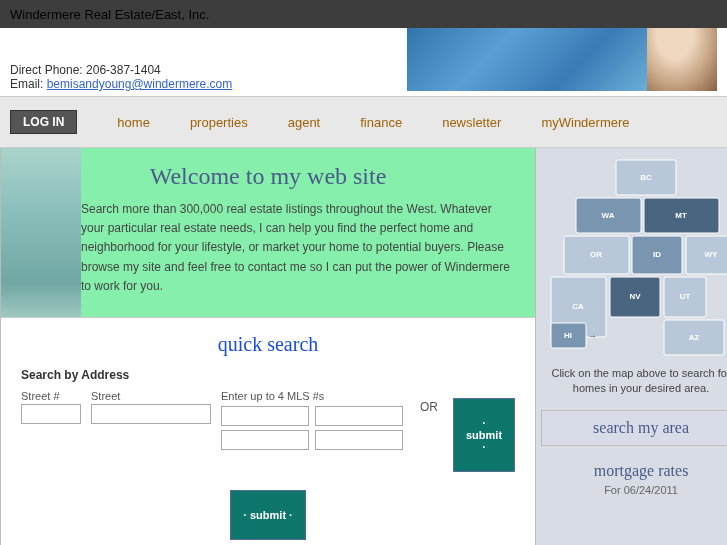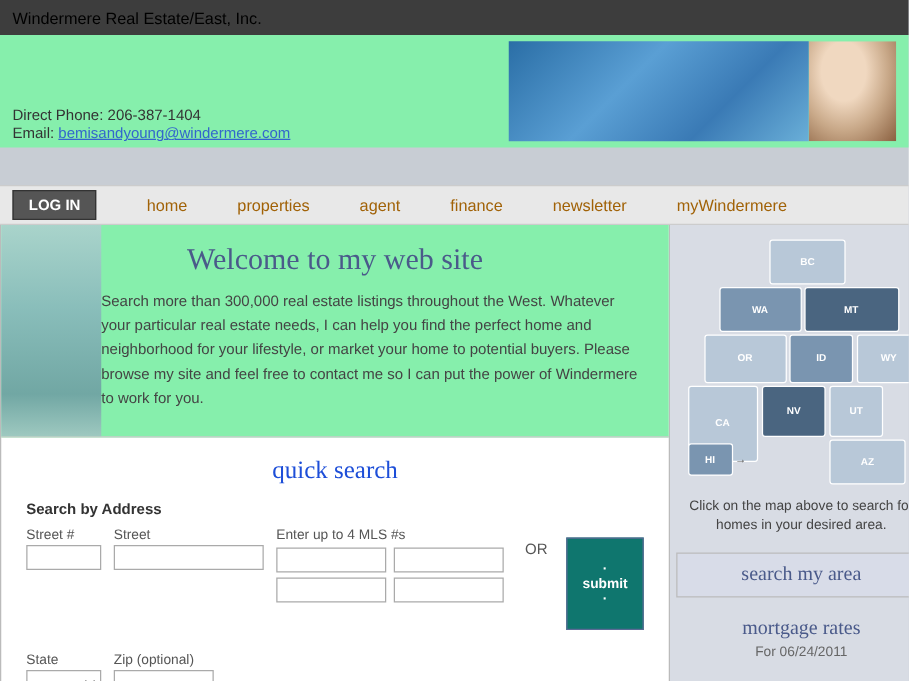--- a/index.html
+++ b/index.html
@@ -1,31 +1,31 @@
 <!DOCTYPE html>
 <html><head>
   <meta charset="utf-8">
   <style>
     * { box-sizing: border-box; margin: 0; padding: 0; }
     body { font-family: Arial, sans-serif; font-size: 13px; background: #c8cdd4; width: 727px; }
 
     
     #header { background: #3d3d3d; height: 28px; display: flex; align-items: center; padding: 0 10px; text-align: right; }
 
-    #top-banner { display: flex; justify-content: space-between; align-items: flex-end; background: #86efac; padding: 5px 10px 5px 10px; height: 90px; overflow: hidden; }
+    #top-banner { display: flex; justify-content: space-between; align-items: flex-end; background: #ffffff; padding: 5px 10px 5px 10px; height: 68px; overflow: hidden; }
     #top-left { display: flex; flex-direction: column; justify-content: flex-end; height: 100%; }
     #top-left p { font-size: 12px; color: #333; }
     #top-left a { color: #3366cc; font-size: 12px; text-decoration: underline; }
     #top-right { display: flex; gap: 0; }
     #banner-img { width: 240px; height: 80px; background: linear-gradient(135deg, #2a6ea6 0%, #5a9fd4 40%, #3a7ab5 70%, #6aafd8 100%); }
     #agent-photo { width: 70px; height: 80px; background: linear-gradient(180deg, #888 0%, #aaa 50%, #777 100%); display: flex; align-items: center; justify-content: center; overflow: hidden; position: relative; }
     #agent-photo-inner { width: 70px; height: 80px; background: radial-gradient(ellipse at 40% 30%, #f0d8c0 30%, #c8a888 60%, #8a6040 100%); }
 
     
-    #nav { background: #e8e8e8; border-top: 1px solid #ccc; border-bottom: 1px solid #ccc; display: flex; align-items: center; padding: 4px 10px; gap: 0; height: 32px; margin-top: 30px; }
+    #nav { background: #e8e8e8; border-top: 1px solid #ccc; border-bottom: 1px solid #ccc; display: flex; align-items: center; padding: 4px 10px; gap: 0; height: 52px; }
     #login-btn { background: #555; color: #fff; font-size: 12px; font-weight: bold; padding: 4px 12px; border: 1px solid #333; cursor: pointer; margin-right: 20px; }
     .nav-item { padding: 0 20px; font-size: 13px; color: #a16207; cursor: pointer; text-decoration: none; }
 
     
     #main { display: flex; background: #c8cdd4; min-height: 400px; }
     #left-panel { width: 78px; background: #c8cdd4; }
     #center-panel { flex: 1; background: #fff; border-left: 1px solid #bbb; border-right: 1px solid #bbb; }
     #right-panel { width: 210px; background: #d8dce4; padding: 5px; }
 
     
@@ -147,32 +147,20 @@
               <input type="text" style="">
             </div>
           </div>
           <div id="or-label">OR</div>
           <div id="submit-row2">
             <button class="submit-btn">· submit ·</button>
           </div>
         </div>
       </div>
 
-      <div class="bottom-row">
-        <div class="field-group">
-          <label>State</label>
-          <select id="state-select">
-            <option>--</option>
-          </select>
-        </div>
-        <div class="field-group">
-          <label>Zip (optional)</label>
-          <input type="text" id="zip" style="">
-        </div>
-      </div>
 
       <div id="address-submit-row">
         <button class="submit-btn">· submit ·</button>
       </div>
     </div>
   </div>
 
   <div id="right-panel">
     <div id="map-section">
       

